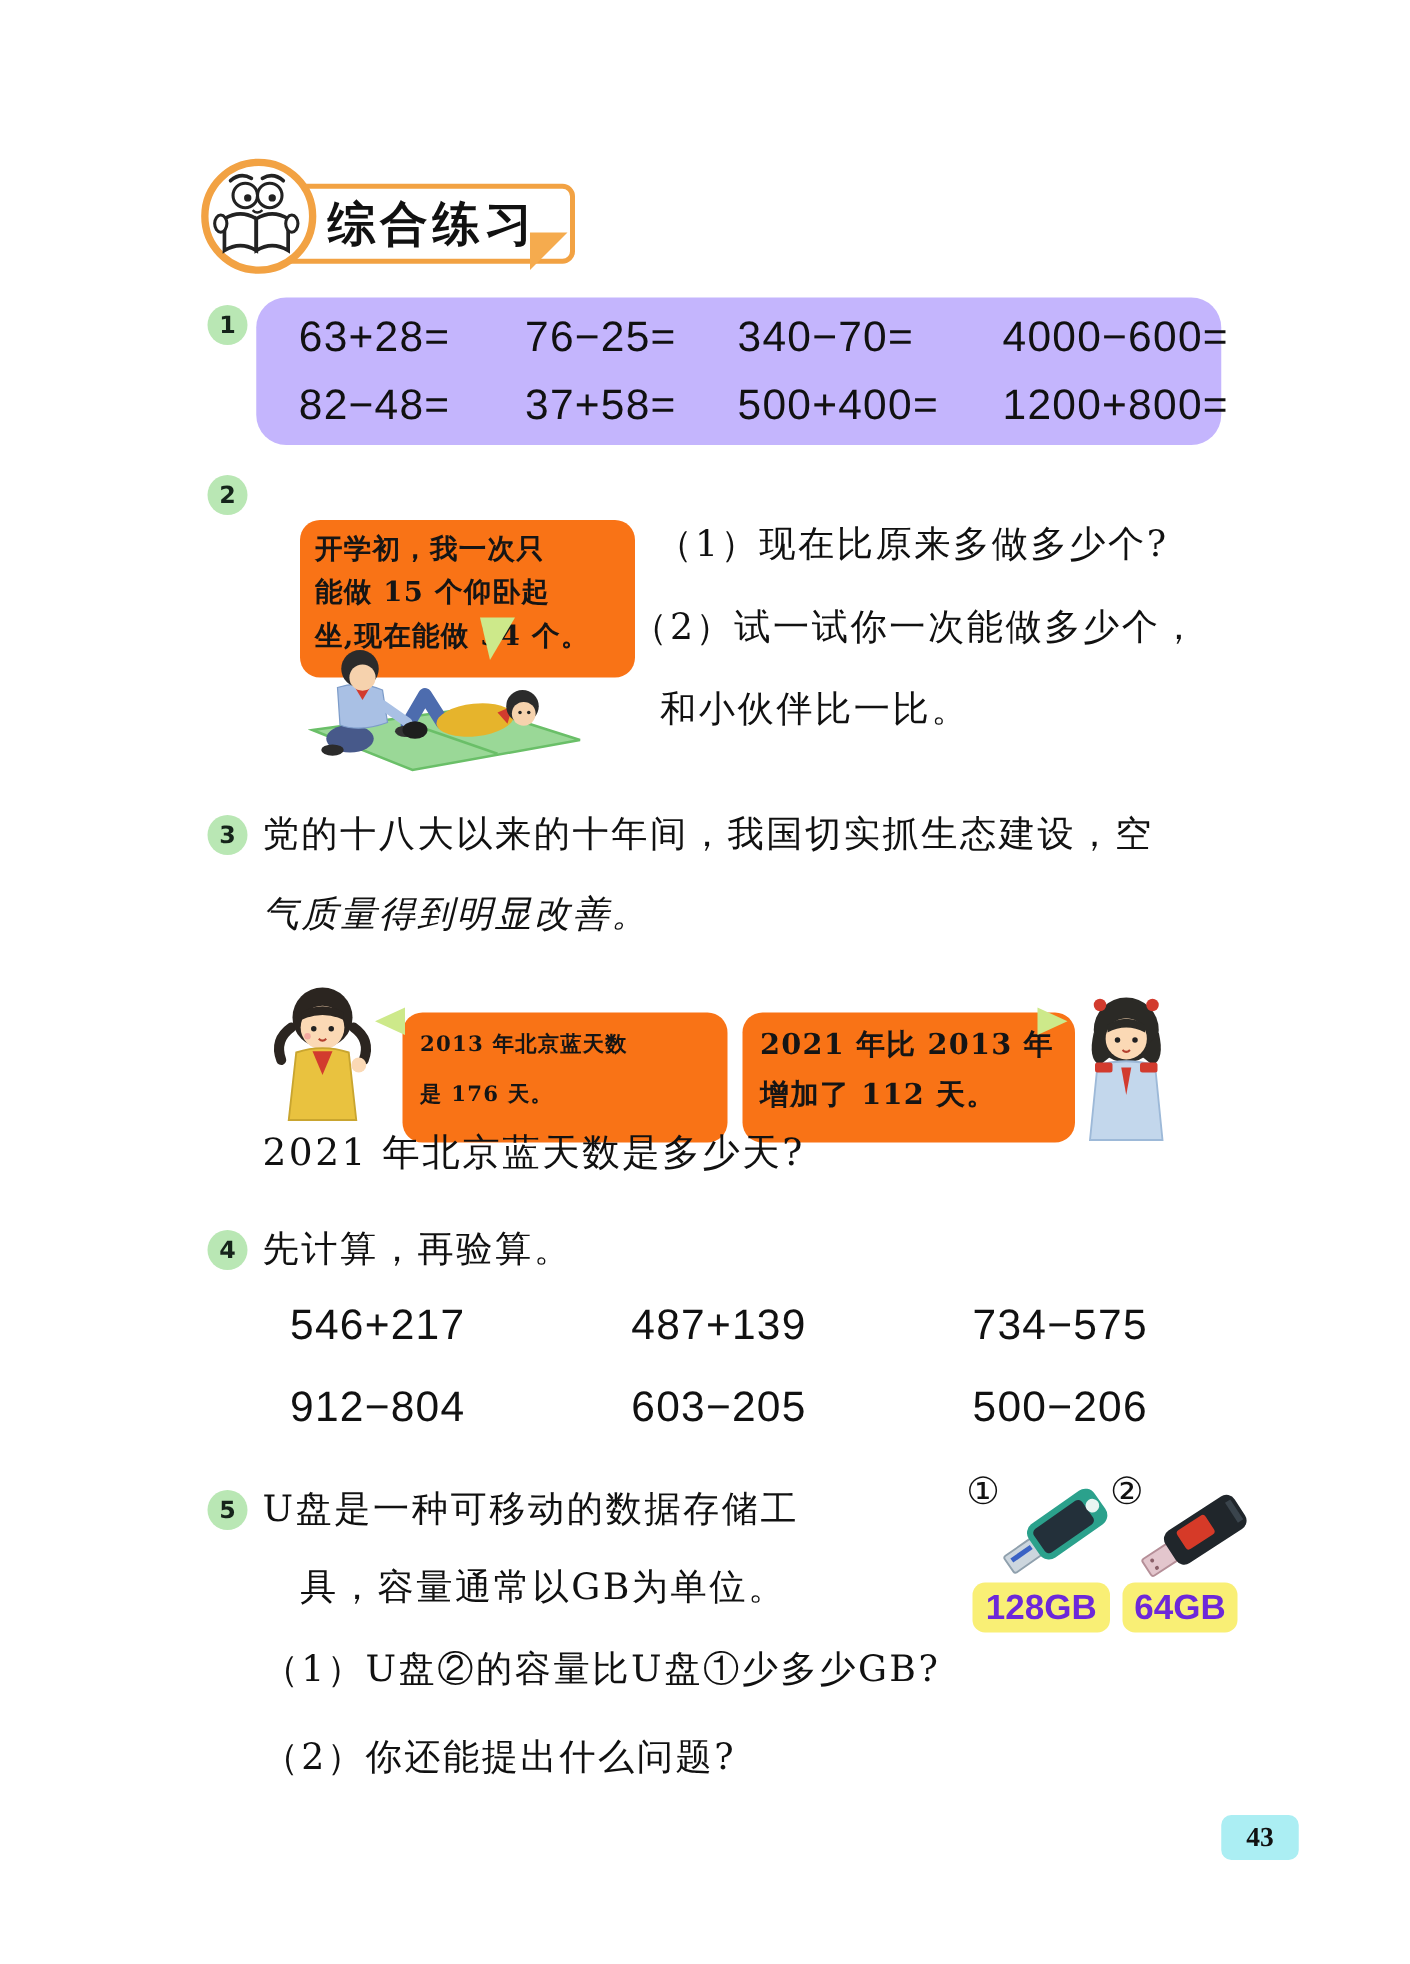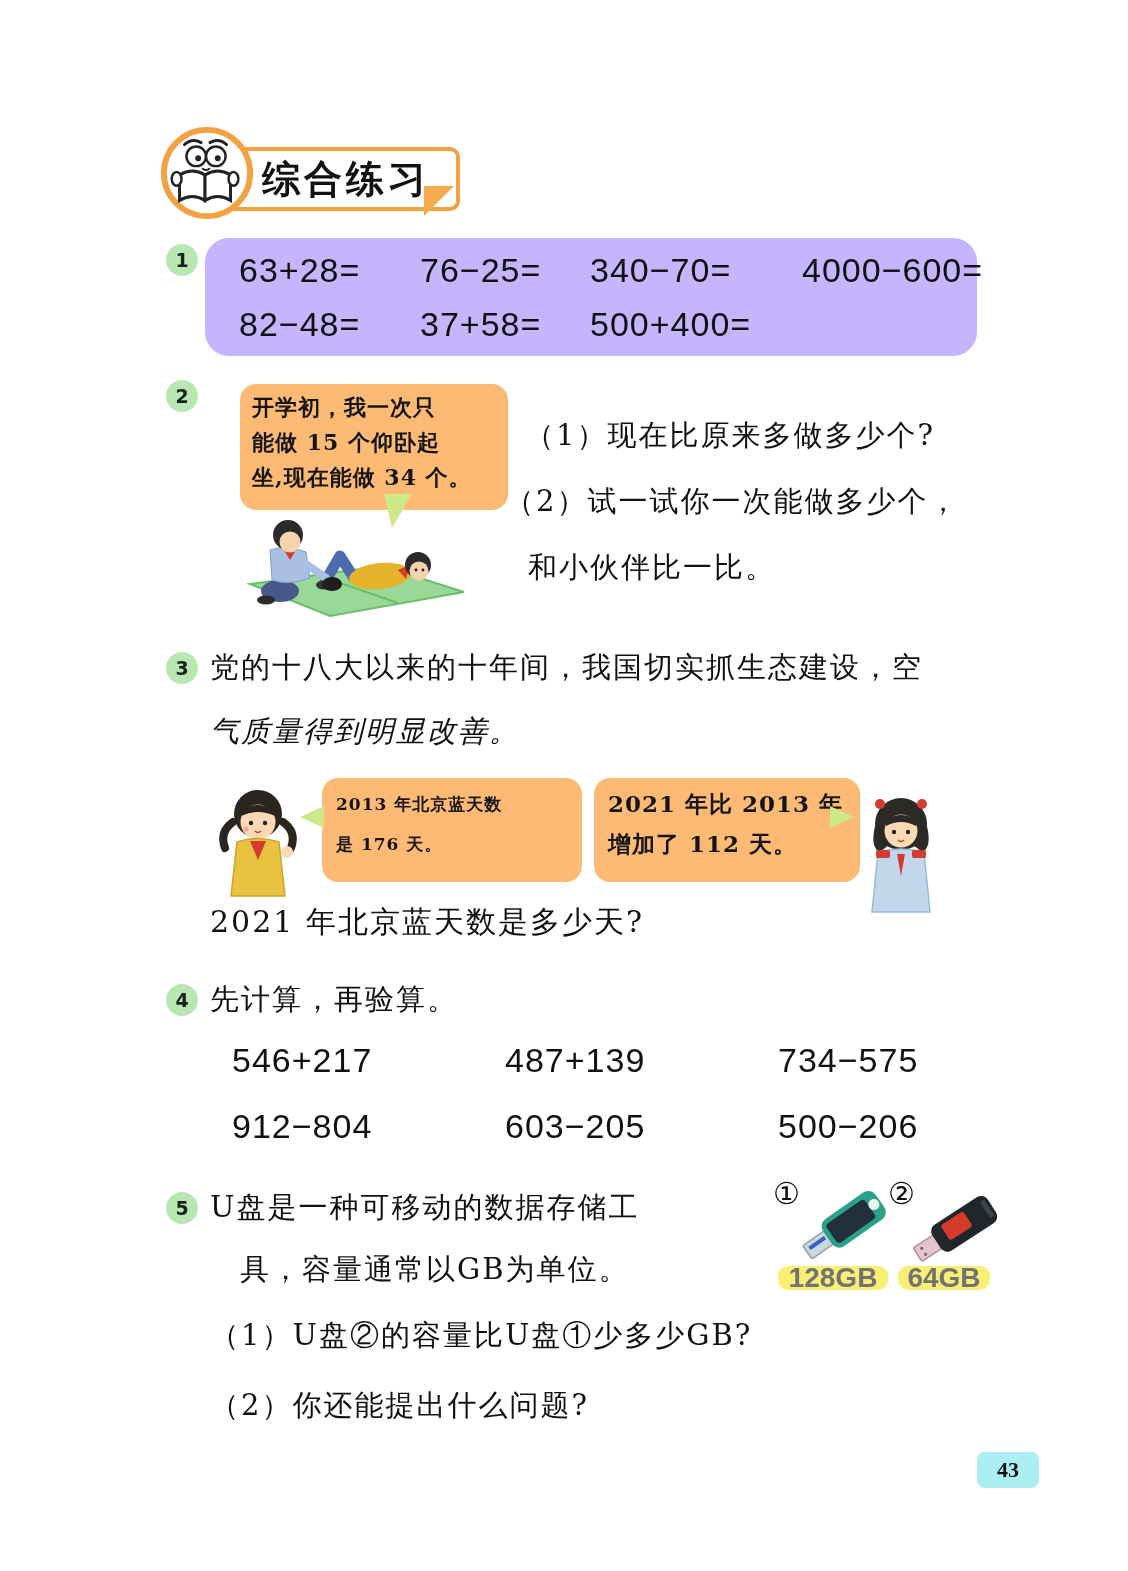--- a/index.html
+++ b/index.html
@@ -36,22 +36,22 @@
   .p1-box{
     position:absolute;left:205px;top:238px;width:772px;height:118px;
     background:#c4b5fd;border-radius:24px;
   }
   .p1-grid{
     position:absolute;left:34px;top:8px;width:730px;
     display:grid;grid-template-columns:181px 170px 212px auto;row-gap:6px;line-height:48px;
   }
   
   .bubble{
-    position:absolute;background:#fdba74;border-radius:16px;
-    font-weight:700;color:#151515;
+    position:absolute;background:#f97316;border-radius:16px;
+    font-weight:700;color:#151515;margin-top:32px;
   }
   .bubble-p2{left:240px;top:384px;width:244px;height:114px;padding:6px 12px;
     font-size:22px;line-height:35px;letter-spacing:1px;}
   .tail-down{
     position:absolute;left:384px;top:494px;width:0;height:0;
     border-left:8px solid transparent;border-right:20px solid transparent;
     border-top:34px solid #cde98a;
   }
   .bubble-b1{left:322px;top:778px;width:232px;height:92px;padding:6px 14px;
     font-size:17px;line-height:40px;letter-spacing:1px;}
@@ -70,23 +70,23 @@
   
   .p4-grid{
     position:absolute;left:232px;top:1038px;width:740px;
     display:grid;grid-template-columns:273px 273px auto;row-gap:22px;line-height:44px;
   }
   
   .usb-num{
     position:absolute;font-family:"DejaVu Sans",sans-serif;font-size:30px;color:#111;
   }
   .usb-label{
-    position:absolute;background:#f9ef75;border-radius:10px;height:24px;
+    position:absolute;background:#f9ef75;border-radius:10px;height:40px;
     display:flex;align-items:center;justify-content:center;
-    font-family:"Liberation Sans",sans-serif;font-weight:700;font-size:28px;color:#737373;
+    font-family:"Liberation Sans",sans-serif;font-weight:700;font-size:28px;color:#6d28d9;
   }
   
   .pagenum{
     position:absolute;left:977px;top:1452px;width:62px;height:36px;
     background:#abeef3;border-radius:8px;display:flex;align-items:center;justify-content:center;
     font-family:Liberation Serif, serif;font-weight:700;font-size:22px;color:#111;
   }
   .illus{position:absolute;}
 </style>
 </head>
@@ -115,20 +115,21 @@
   <div class="badge" style="left:166px;top:244px;">1</div>
   <div class="p1-box">
     <div class="p1-grid">
       <span class="eq">63+28=</span>
       <span class="eq">76−25=</span>
       <span class="eq">340−70=</span>
       <span class="eq">4000−600=</span>
       <span class="eq">82−48=</span>
       <span class="eq">37+58=</span>
       <span class="eq">500+400=</span>
+      <span class="eq">1200+800=</span>
     </div>
   </div>
 
   <div class="badge" style="left:166px;top:380px;">2</div>
   <div class="bubble bubble-p2">
     <div>开学初，我一次只</div>
     <div>能做 15 个仰卧起</div>
     <div>坐,现在能做 34 个。</div>
   </div>
   <div class="tail-down"></div>

